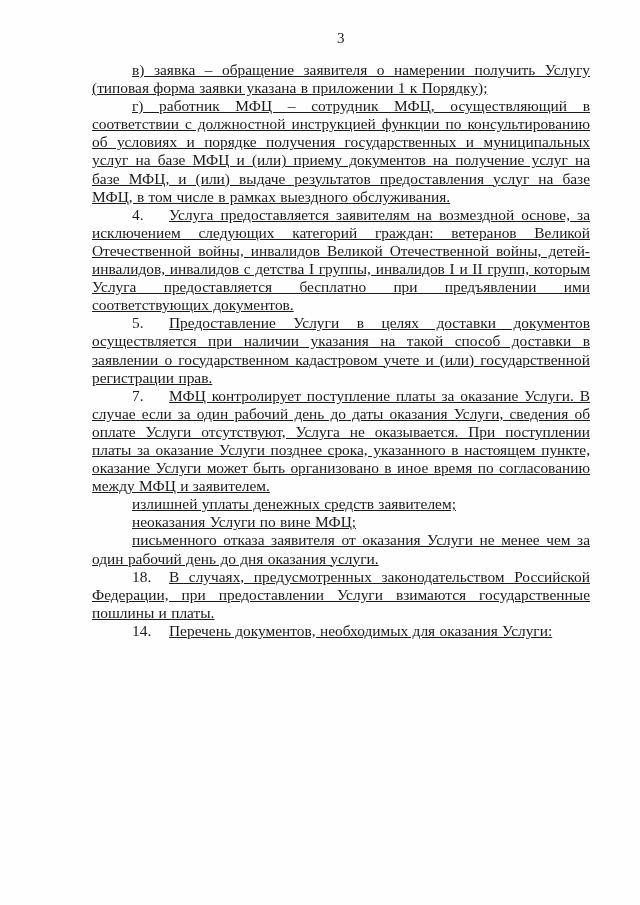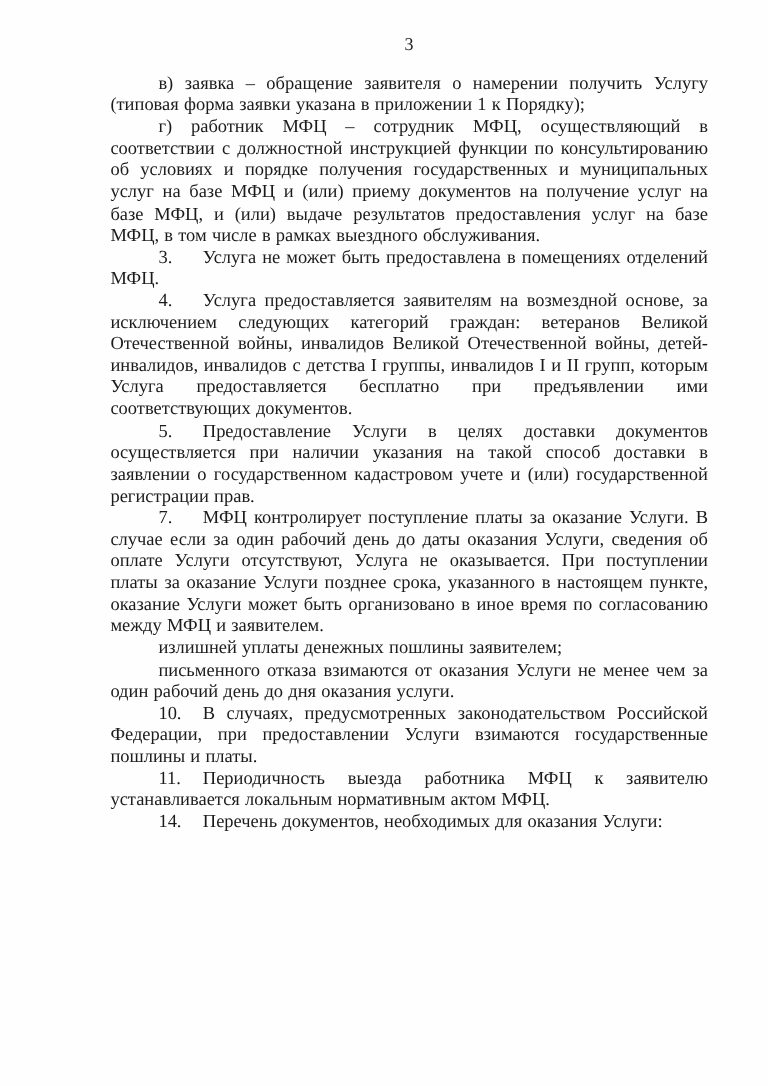--- a/index.html
+++ b/index.html
@@ -26,38 +26,38 @@
     letter-spacing: 0.5px;
   }
   .doc-body p.para {
     margin: 0;
     text-align: justify;
     text-indent: 40px;
     font-size: 15.4px;
     line-height: 18.1px;
     word-spacing: 0.5px;
     hyphens: none;
+    text-decoration: underline;
   }
   .pnum {
     display: inline-block;
     min-width: 37px;
     text-indent: 0;
   }
 </style>
 </head>
 <body>
 
 <div class="sheet">
   <div class="page-number">3</div>
   <div class="doc-body">
       <p class="para">в) заявка – обращение заявителя о намерении получить Услугу (типовая форма заявки указана в приложении 1 к Порядку);</p>
       <p class="para">г) работник МФЦ – сотрудник МФЦ, осуществляющий в соответствии с должностной инструкцией функции по консультированию об условиях и порядке получения государственных и муниципальных услуг на базе МФЦ и (или) приему документов на получение услуг на базе МФЦ, и (или) выдаче результатов предоставления услуг на базе МФЦ, в том числе в рамках выездного обслуживания.</p>
-      <p class="para"><span class="pnum">3.</span>Услуга не может быть предоставлена в помещениях отделений МФЦ.</p>
       <p class="para"><span class="pnum">4.</span>Услуга предоставляется заявителям на возмездной основе, за исключением следующих категорий граждан: ветеранов Великой Отечественной войны, инвалидов Великой Отечественной войны, детей-инвалидов, инвалидов с детства I группы, инвалидов I и II групп, которым Услуга предоставляется бесплатно при предъявлении ими соответствующих документов.</p>
       <p class="para"><span class="pnum">5.</span>Предоставление Услуги в целях доставки документов осуществляется при наличии указания на такой способ доставки в заявлении о государственном кадастровом учете и (или) государственной регистрации прав.</p>
       <p class="para"><span class="pnum">7.</span>МФЦ контролирует поступление платы за оказание Услуги. В случае если за один рабочий день до даты оказания Услуги, сведения об оплате Услуги отсутствуют, Услуга не оказывается. При поступлении платы за оказание Услуги позднее срока, указанного в настоящем пункте, оказание Услуги может быть организовано в иное время по согласованию между МФЦ и заявителем.</p>
-      <p class="para">излишней уплаты денежных пошлины заявителем;</p>
-      <p class="para">письменного отказа взимаются от оказания Услуги не менее чем за один рабочий день до дня оказания услуги.</p>
-      <p class="para"><span class="pnum">10.</span>В случаях, предусмотренных законодательством Российской Федерации, при предоставлении Услуги взимаются государственные пошлины и платы.</p>
-      <p class="para"><span class="pnum">11.</span>Периодичность выезда работника МФЦ к заявителю устанавливается локальным нормативным актом МФЦ.</p>
+      <p class="para">излишней уплаты денежных средств заявителем;</p>
+      <p class="para">неоказания Услуги по вине МФЦ;</p>
+      <p class="para">письменного отказа заявителя от оказания Услуги не менее чем за один рабочий день до дня оказания услуги.</p>
+      <p class="para"><span class="pnum">18.</span>В случаях, предусмотренных законодательством Российской Федерации, при предоставлении Услуги взимаются государственные пошлины и платы.</p>
       <p class="para"><span class="pnum">14.</span>Перечень документов, необходимых для оказания Услуги:</p>
     </div>
 </div>
 
 </body></html>

